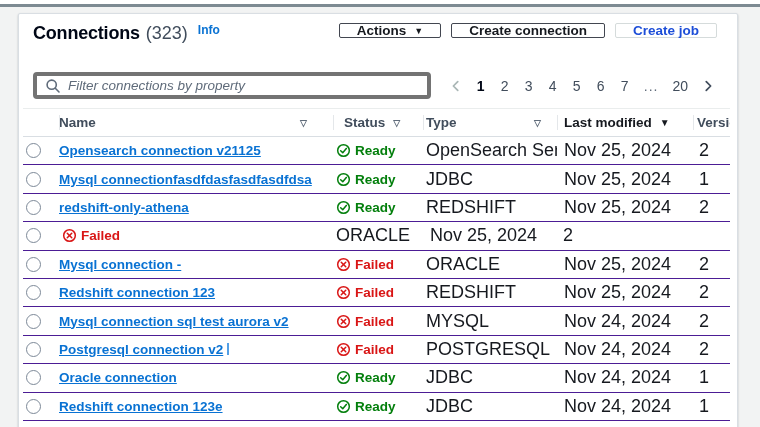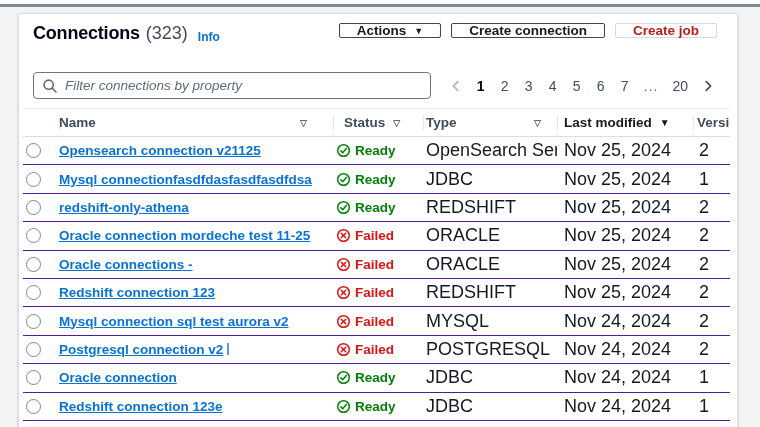--- a/index.html
+++ b/index.html
@@ -14,41 +14,41 @@
   .topbar-line  { position:absolute; top:4px; left:0; width:760px; height:3px; background:#7d8a92; }
 
   .card {
     position:absolute; left:18px; top:13px; width:720px; height:420px;
     background:#ffffff; border:1px solid #d9dee3; border-radius:2px;
     box-shadow:0 1px 2px rgba(0,28,36,0.25);
   }
 
   
   .hdr { position:absolute; top:9px; left:14px; right:20px; display:flex; align-items:flex-start; }
-  .title-group { display:flex; align-items:flex-end; }
+  .title-group { display:flex; align-items:flex-start; }
   .page-title { font-size:18px; font-weight:700; color:#000716; letter-spacing:-0.2px; }
   .page-count { font-size:18px; font-weight:400; color:#414d5c; margin-left:6px; }
   .info-link { font-size:12px; font-weight:700; color:#0972d3; margin-left:10px; cursor:pointer; }
   .btn-group { margin-left:auto; display:flex; gap:10px; }
   .btn {
     height:15px; padding:0 17px; background:#ffffff;
     border:1px solid #424650; border-radius:2px;
     font-family:"Liberation Sans", sans-serif;
     font-size:13.5px; font-weight:700; color:#16191f;
     display:inline-flex; align-items:center; gap:8px; cursor:pointer; white-space:nowrap;
   }
   .btn .caret { font-size:9px; position:relative; top:0px; }
-  .btn.disabled { color:#b91c1c; border-color:#d5dbdb; cursor:default; }
+  .btn.disabled { color:#1d4ed8; border-color:#d5dbdb; cursor:default; }
 
   .desc { position:absolute; top:39px; left:14px; font-size:12px; color:#414d5c; }
 
   
   .filter-row { position:absolute; top:58px; left:14px; right:20px; display:flex; align-items:center; }
   .filter-box {
-    width:398px; height:27px; border:1px solid #737373; border-radius:4px;
+    width:398px; height:27px; border:4px solid #737373; border-radius:4px;
     display:flex; align-items:center; padding:0 8px; background:#fff;
   }
   .filter-box svg { flex:0 0 auto; }
   .filter-input {
     border:none; outline:none; flex:1; margin-left:7px;
     font-family:"Liberation Sans", sans-serif;
     font-size:13.5px; font-style:italic; color:#16191f; background:transparent;
   }
   .filter-input::placeholder { color:#5f6b7a; font-style:italic; opacity:1; }
   .pagination { margin-left:auto; display:flex; align-items:center; gap:8px; font-size:14px; }
@@ -241,44 +241,40 @@
     </div>
     <div class="cell-type">REDSHIFT</div>
     <div class="cell-date">Nov 25, 2024</div>
     <div class="cell-version">2</div>
   </div>
 
   <div class="tr body-row">
     <div class="cell-radio">
       <span class="radio"></span>
     </div>
-    <div class="cell-name">
-      <span class="link">Oracle connection mordeche test 11-25</span>
-
-    </div>
     <div class="cell-status fail">
 
       <svg width="15" height="15" viewBox="0 0 16 16">
         <circle cx="8" cy="8" r="6.2" fill="none" stroke="#d91515" stroke-width="1.6"></circle>
         <line x1="5.6" y1="5.6" x2="10.4" y2="10.4" stroke="#d91515" stroke-width="1.6" stroke-linecap="round"></line>
         <line x1="10.4" y1="5.6" x2="5.6" y2="10.4" stroke="#d91515" stroke-width="1.6" stroke-linecap="round"></line>
       </svg>
       <span>Failed</span>
     </div>
     <div class="cell-type">ORACLE</div>
     <div class="cell-date">Nov 25, 2024</div>
     <div class="cell-version">2</div>
   </div>
 
   <div class="tr body-row">
     <div class="cell-radio">
       <span class="radio"></span>
     </div>
     <div class="cell-name">
-      <span class="link">Oracle connections -</span>
+      <span class="link">Mysql connection -</span>
 
     </div>
     <div class="cell-status fail">
 
       <svg width="15" height="15" viewBox="0 0 16 16">
         <circle cx="8" cy="8" r="6.2" fill="none" stroke="#d91515" stroke-width="1.6"></circle>
         <line x1="5.6" y1="5.6" x2="10.4" y2="10.4" stroke="#d91515" stroke-width="1.6" stroke-linecap="round"></line>
         <line x1="10.4" y1="5.6" x2="5.6" y2="10.4" stroke="#d91515" stroke-width="1.6" stroke-linecap="round"></line>
       </svg>
       <span>Failed</span>

